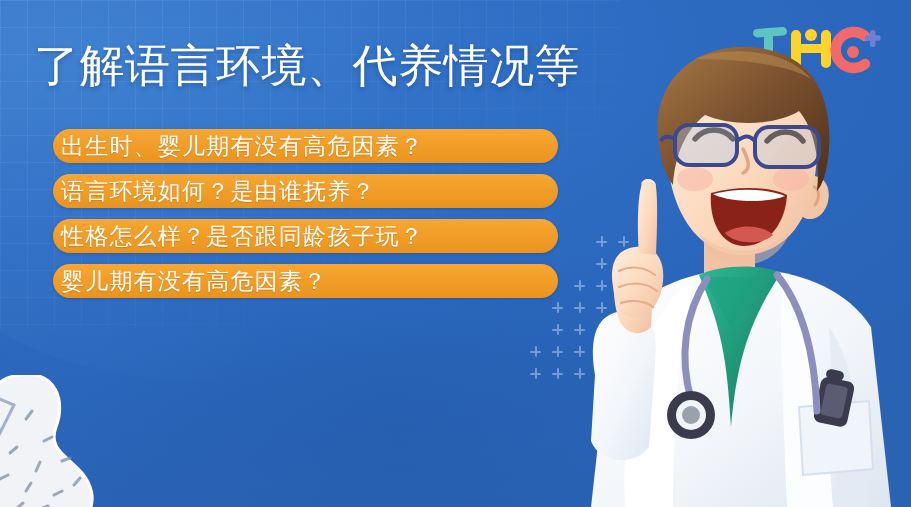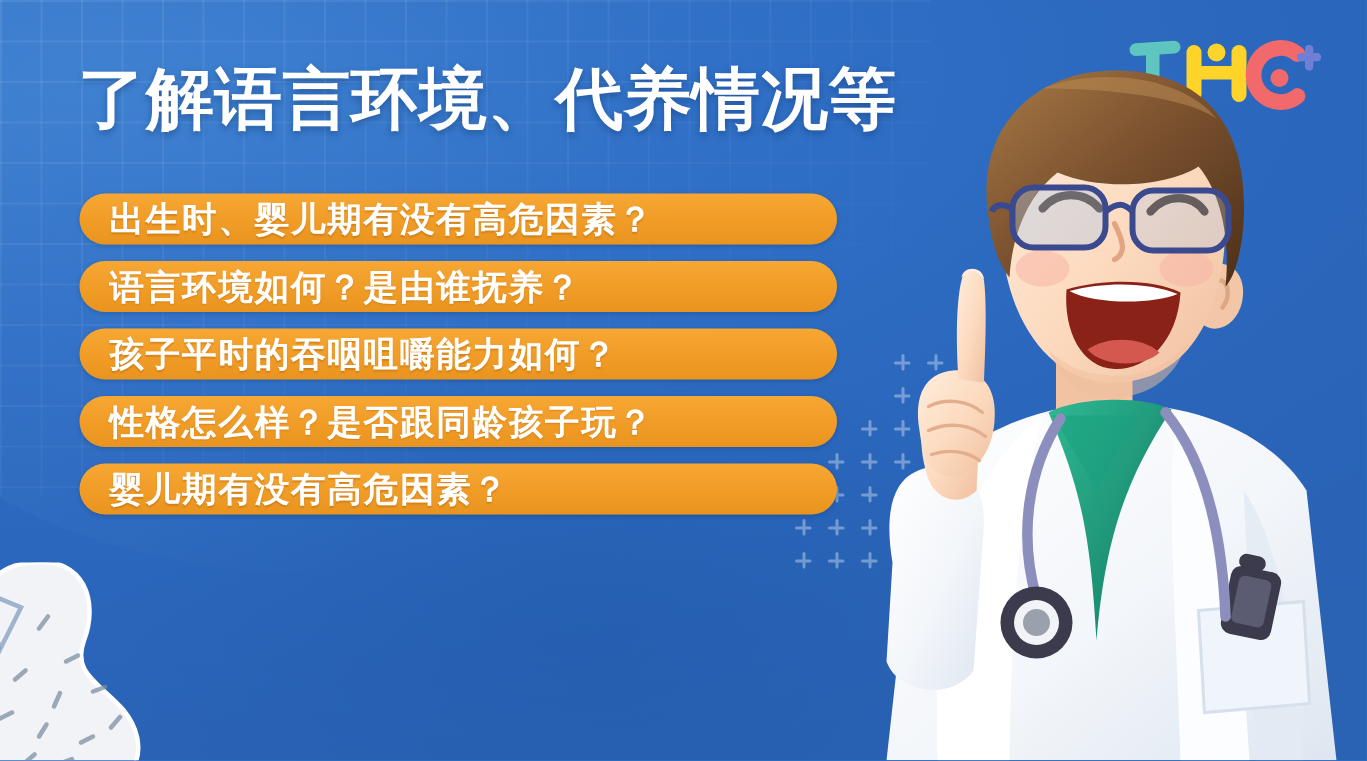--- a/index.html
+++ b/index.html
@@ -49,40 +49,40 @@
     position:absolute; width:11px; height:11px; opacity:.45;
   }
   .plus:before,.plus:after{
     content:""; position:absolute; background:#cfe0f3; border-radius:1px;
   }
   .plus:before{ left:4.5px; top:0; width:2px; height:11px; }
   .plus:after{ left:0; top:4.5px; width:11px; height:2px; }
 
   
   .title{
-    position:absolute; left:52px; top:36px;
-    font-size:45px; font-weight:bold; color:#ffffff;
+    position:absolute; left:34px; top:36px;
+    font-size:45px; font-weight:normal; color:#ffffff;
     letter-spacing:.5px; white-space:nowrap;
     text-shadow:0 2px 5px rgba(10,40,90,.38);
   }
 
   
   .pill-list{ position:absolute; left:53px; top:129px; }
   .pill{
     position:relative;
     width:505px; height:34px;
     margin-bottom:11px;
     border-radius:18px;
     background:linear-gradient(180deg,#f7a733 0%, #f09c27 55%, #e8941f 100%);
     box-shadow:0 1px 3px rgba(15,45,90,.28);
     display:flex; align-items:center;
   }
   .pill-text{
-    padding-left:20px;
-    font-size:23px; font-weight:bold; color:#ffffff;
+    padding-left:8px;
+    font-size:23px; font-weight:normal; color:#ffffff;
     letter-spacing:1.2px; white-space:nowrap; line-height:1;
     text-shadow:0 1px 1px rgba(160,85,10,.35);
   }
 
   
   .logo{ position:absolute; right:22px; top:16px; width:140px; height:60px; }
 
   
   .doctor{ position:absolute; right:-8px; bottom:0; width:420px; height:480px; }
 
@@ -280,23 +280,20 @@
   </div>
 
   <div class="pill-list">
     <div class="pill">
       <span class="pill-text">出生时、婴儿期有没有高危因素？</span>
     </div>
     <div class="pill">
       <span class="pill-text">语言环境如何？是由谁抚养？</span>
     </div>
     <div class="pill">
-      <span class="pill-text">孩子平时的吞咽咀嚼能力如何？</span>
-    </div>
-    <div class="pill">
       <span class="pill-text">性格怎么样？是否跟同龄孩子玩？</span>
     </div>
     <div class="pill">
       <span class="pill-text">婴儿期有没有高危因素？</span>
     </div>
   </div>
 
 </div>
 
 </body></html>

